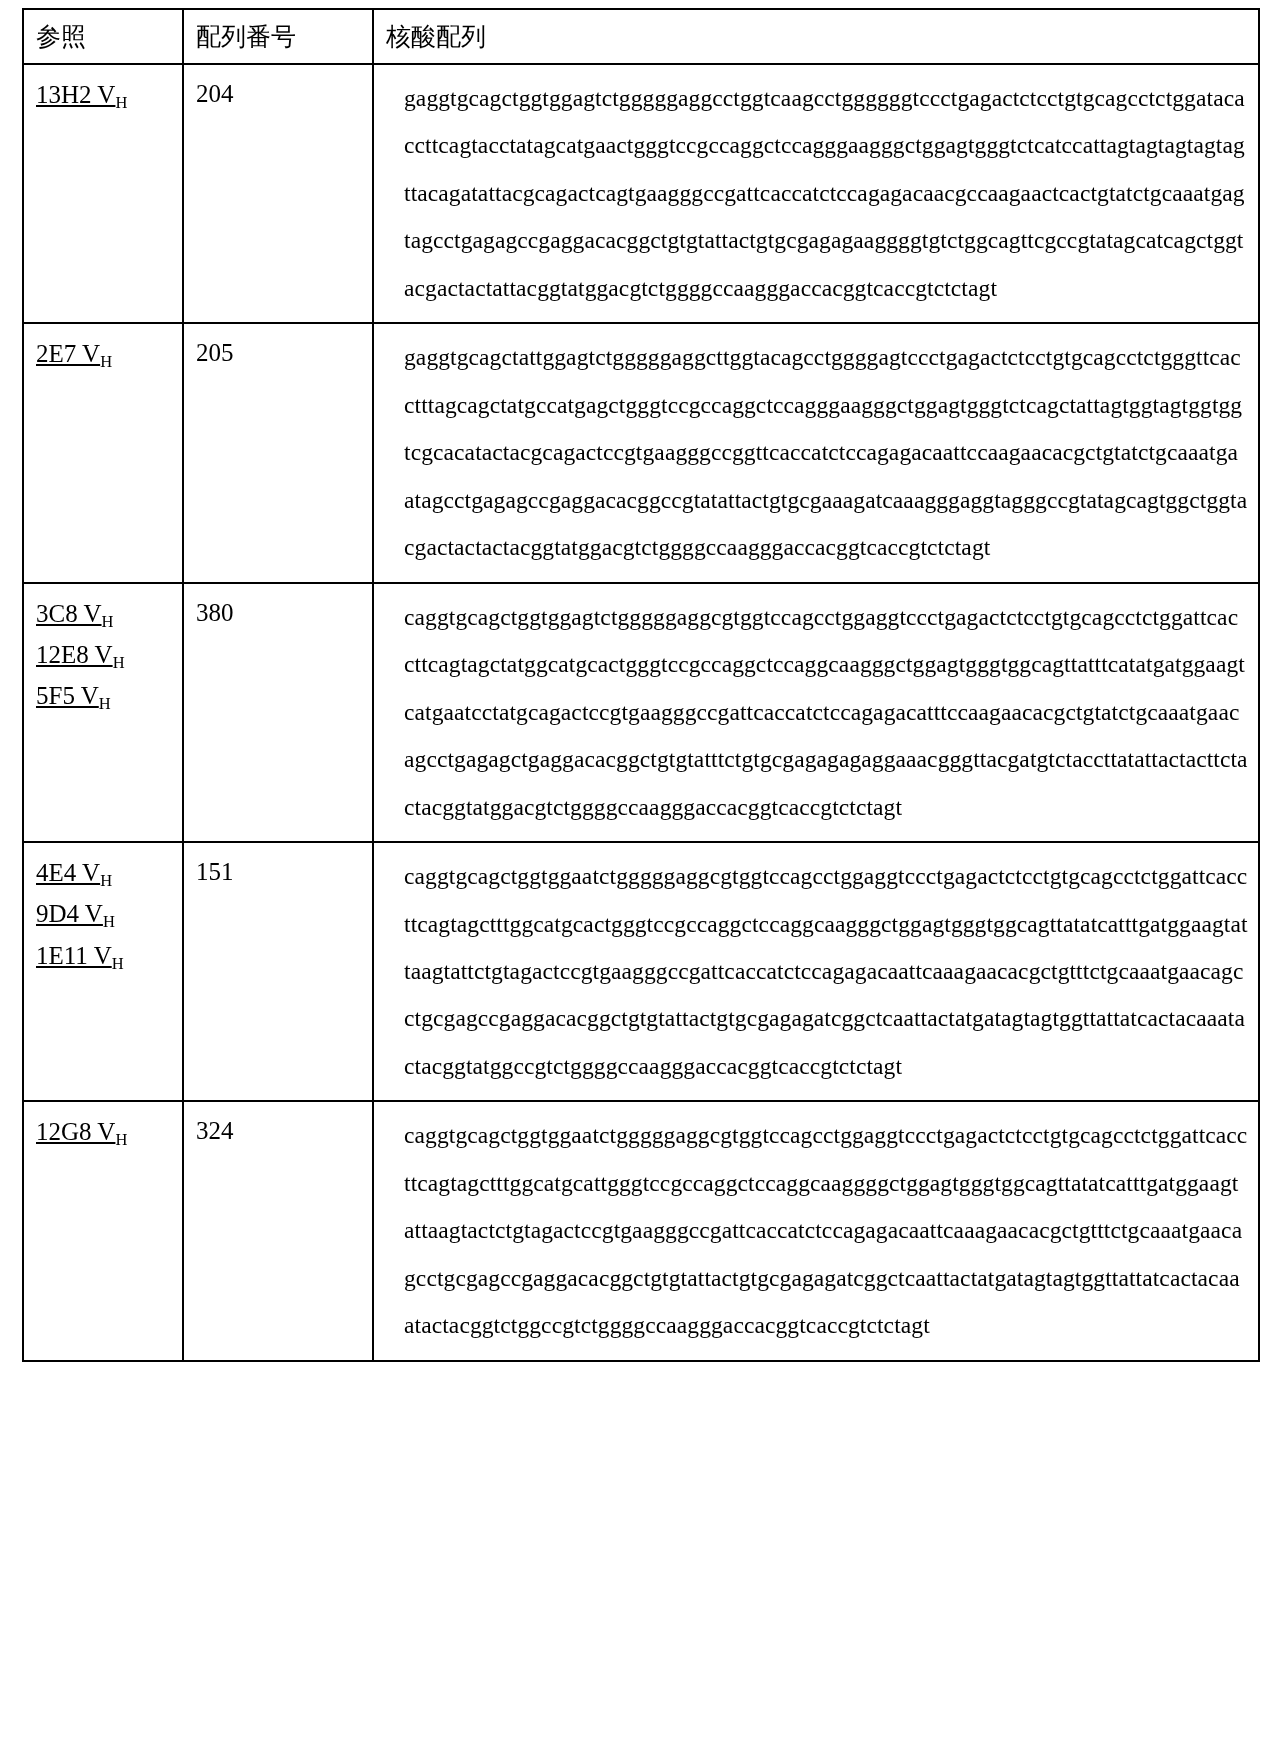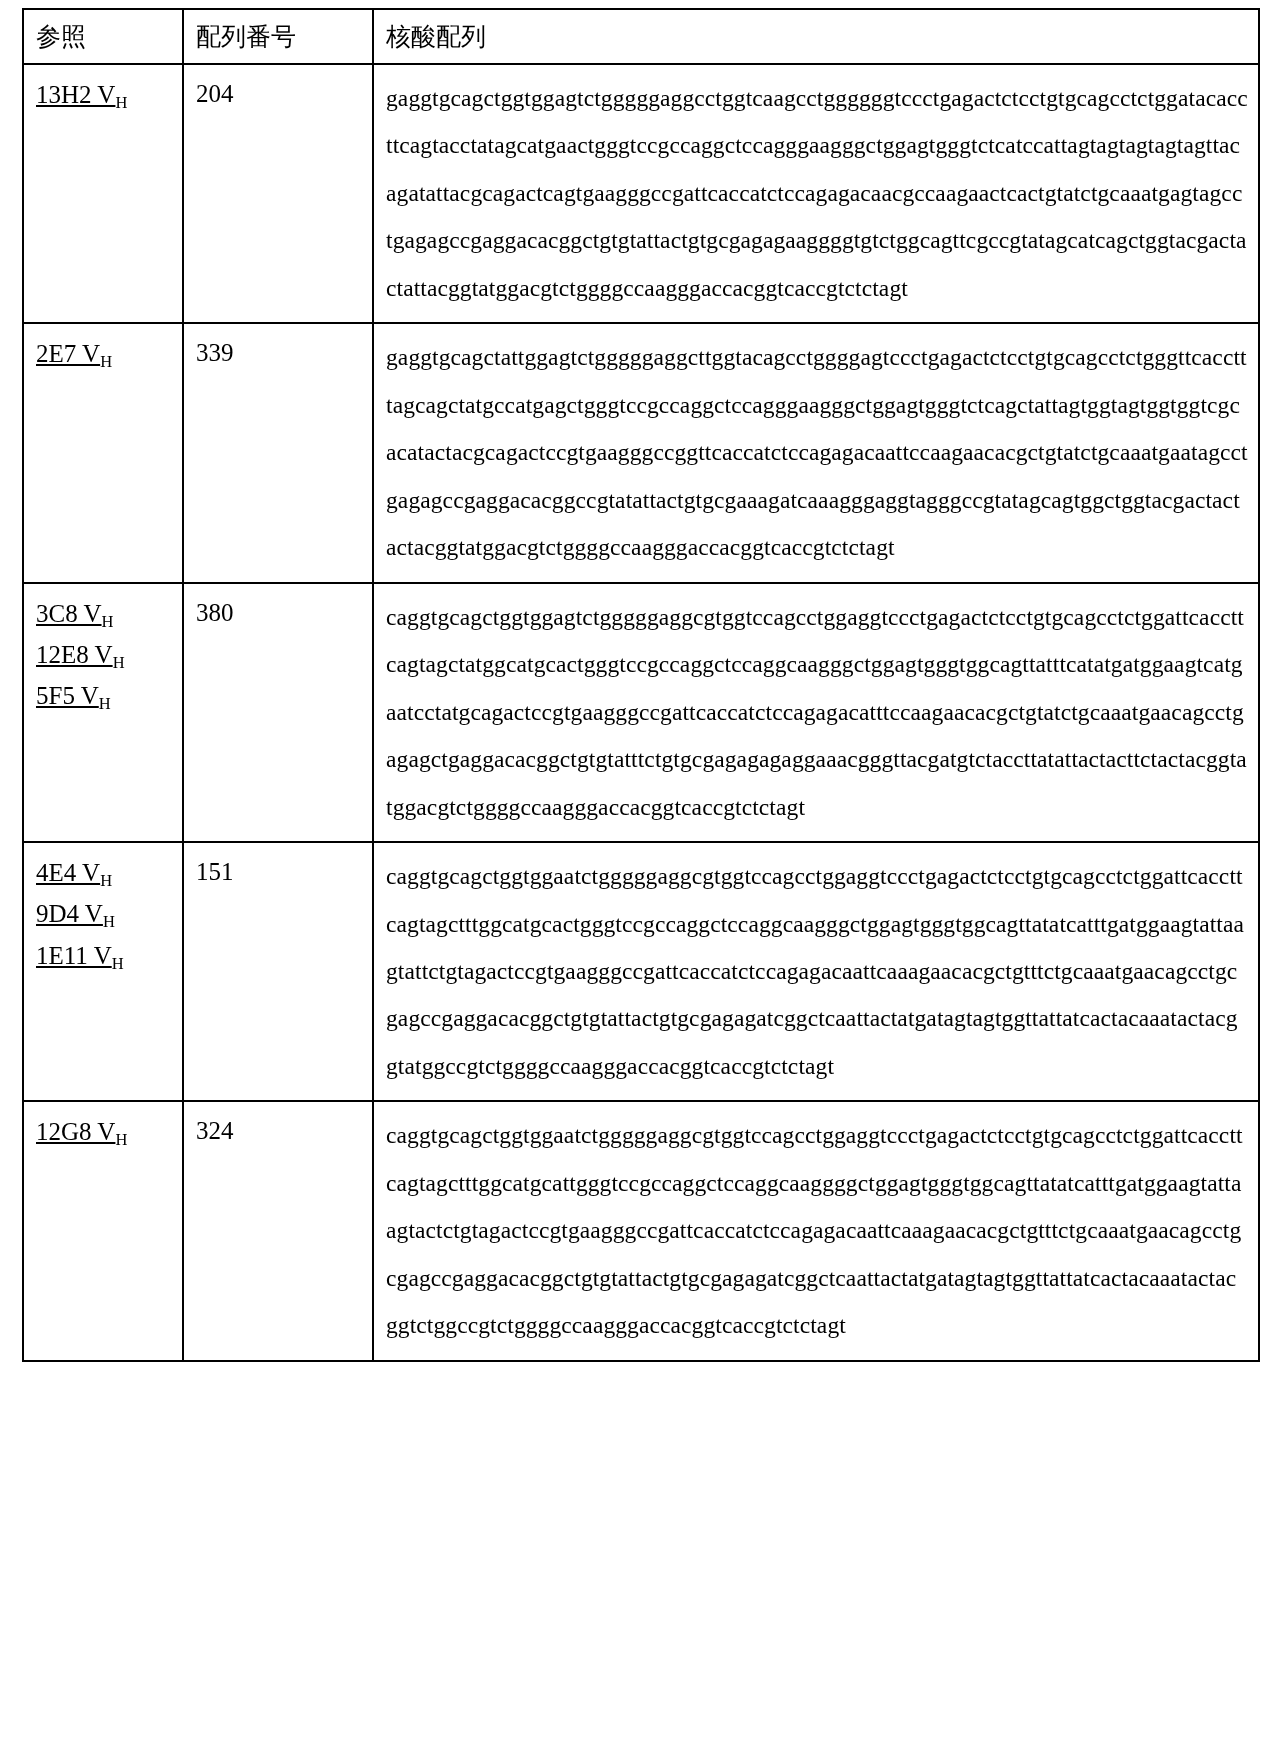--- a/index.html
+++ b/index.html
@@ -57,21 +57,21 @@
     line-height: 2.02;
     word-break: break-all;
     letter-spacing: 0.1px;
   }
   .sub {
     font-size: 0.66em;
     vertical-align: -0.28em;
     letter-spacing: 0;
   }
   .ref-line { display: block; }
-  .seq-text { display: block; }
+  .seq-text { display: block; margin-left: 18px; }
 </style>
 </head>
 <body>
 
 <div class="page">
   <table class="seq-table">
     <colgroup>
       <col class="c-ref">
       <col class="c-num">
       <col class="c-seq">
@@ -90,21 +90,21 @@
         </td>
         <td class="num-cell">204</td>
         <td class="seq-cell">
             <span class="seq-text">gaggtgcagctggtggagtctgggggaggcctggtcaagcctggggggtccctgagactctcctgtgcagcctctggatacaccttcagtacctatagcatgaactgggtccgccaggctccagggaagggctggagtgggtctcatccattagtagtagtagtagttacagatattacgcagactcagtgaagggccgattcaccatctccagagacaacgccaagaactcactgtatctgcaaatgagtagcctgagagccgaggacacggctgtgtattactgtgcgagagaaggggtgtctggcagttcgccgtatagcatcagctggtacgactactattacggtatggacgtctggggccaagggaccacggtcaccgtctctagt</span>
           </td>
       </tr>
       <tr>
         <td class="ref-cell">
           <span class="ref-line"><span>2E7 V</span><span class="sub">H</span></span>
         </td>
-        <td class="num-cell">339</td>
+        <td class="num-cell">205</td>
         <td class="seq-cell">
             <span class="seq-text">gaggtgcagctattggagtctgggggaggcttggtacagcctggggagtccctgagactctcctgtgcagcctctgggttcacctttagcagctatgccatgagctgggtccgccaggctccagggaagggctggagtgggtctcagctattagtggtagtggtggtcgcacatactacgcagactccgtgaagggccggttcaccatctccagagacaattccaagaacacgctgtatctgcaaatgaatagcctgagagccgaggacacggccgtatattactgtgcgaaagatcaaagggaggtagggccgtatagcagtggctggtacgactactactacggtatggacgtctggggccaagggaccacggtcaccgtctctagt</span>
           </td>
       </tr>
       <tr>
         <td class="ref-cell">
           <span class="ref-line"><span>3C8 V</span><span class="sub">H</span></span>
           <span class="ref-line"><span>12E8 V</span><span class="sub">H</span></span>
           <span class="ref-line"><span>5F5 V</span><span class="sub">H</span></span>
         </td>

